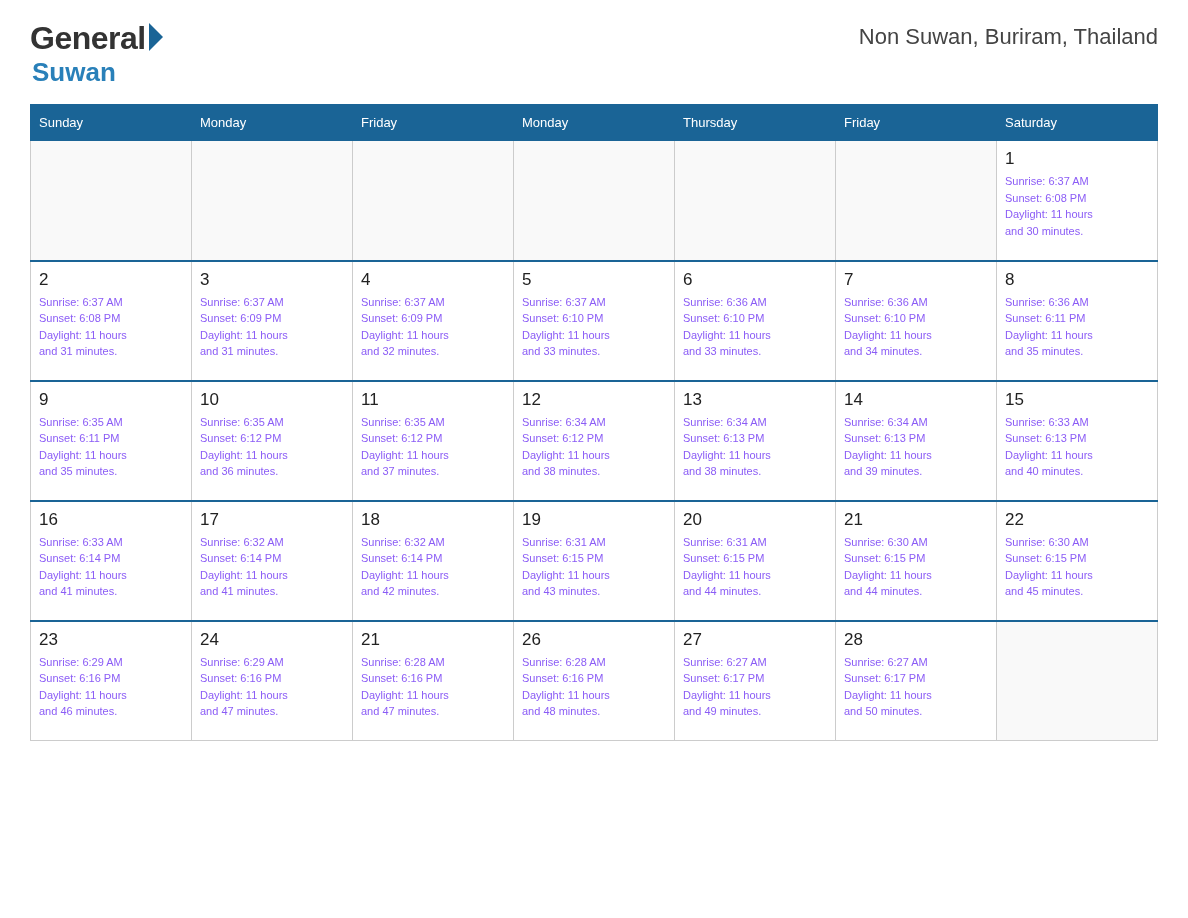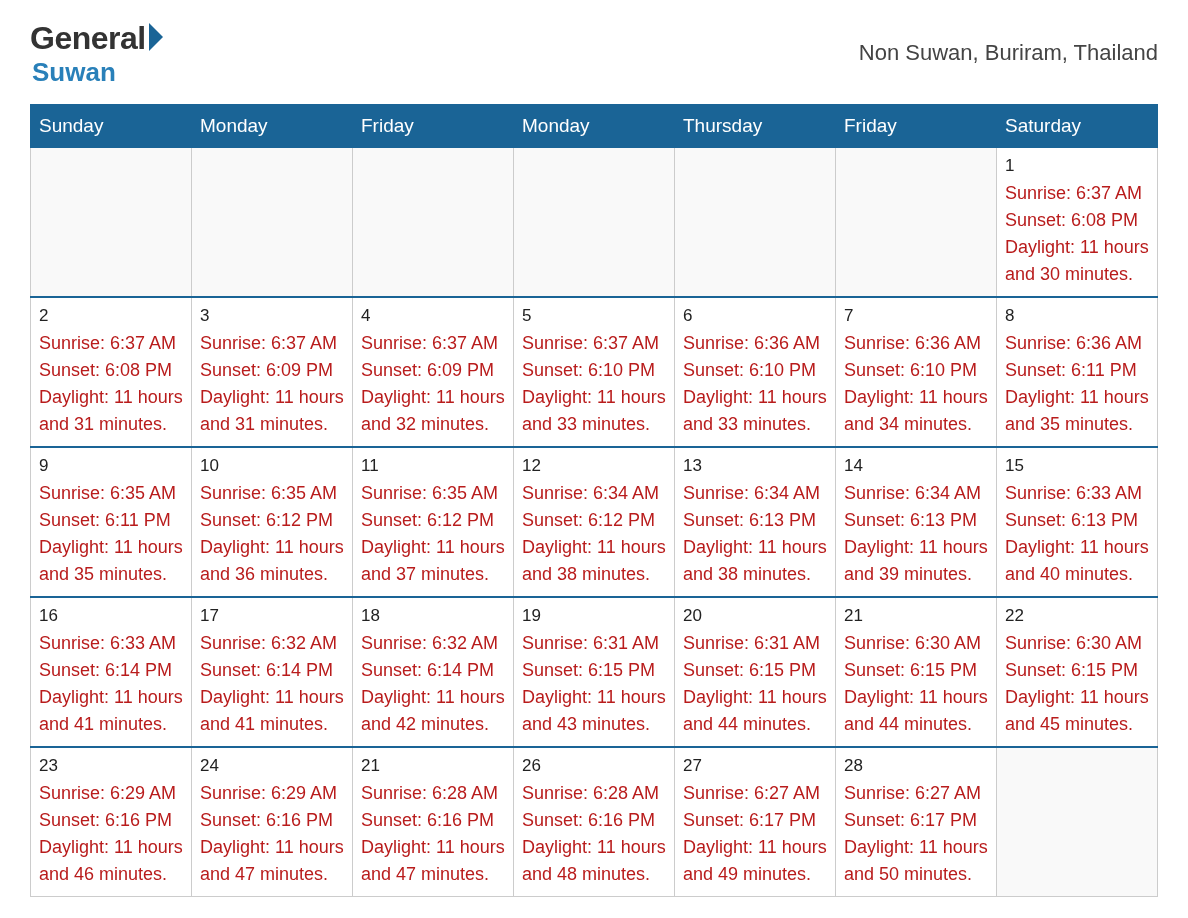--- a/index.html
+++ b/index.html
@@ -51,53 +51,53 @@
     }
     .month-title {
       font-size: 52px;
       font-weight: normal;
       color: #222;
       line-height: 1.1;
     }
     .location {
       font-size: 22px;
       color: #444;
-      margin-top: 20px;
+      margin-top: 4px;
     }
     .calendar {
       width: 100%;
       border-collapse: collapse;
       border: 1px solid #ccc;
     }
     .calendar th {
       background-color: #1a6496;
       color: #fff;
-      font-size: 19px;
+      font-size: 13px;
       font-weight: normal;
       padding: 10px 8px;
       text-align: left;
       border: 1px solid #1a6496;
     }
     .calendar td {
       vertical-align: top;
       padding: 8px 8px;
       border: 1px solid #ccc;
       width: 14.28%;
       min-height: 110px;
       height: 120px;
     }
     .day-number {
       font-size: 17px;
       color: #222;
       font-weight: normal;
       margin-bottom: 4px;
     }
     .day-info {
-      font-size: 18px;
-      color: #b91c1c;
+      font-size: 11px;
+      color: #8b5cf6;
       line-height: 1.5;
     }
     .empty-cell {
       background: #f9f9f9;
     }
     .row-divider td {
       border-top: 2px solid #1a6496;
     }
   </style>
 </head>

